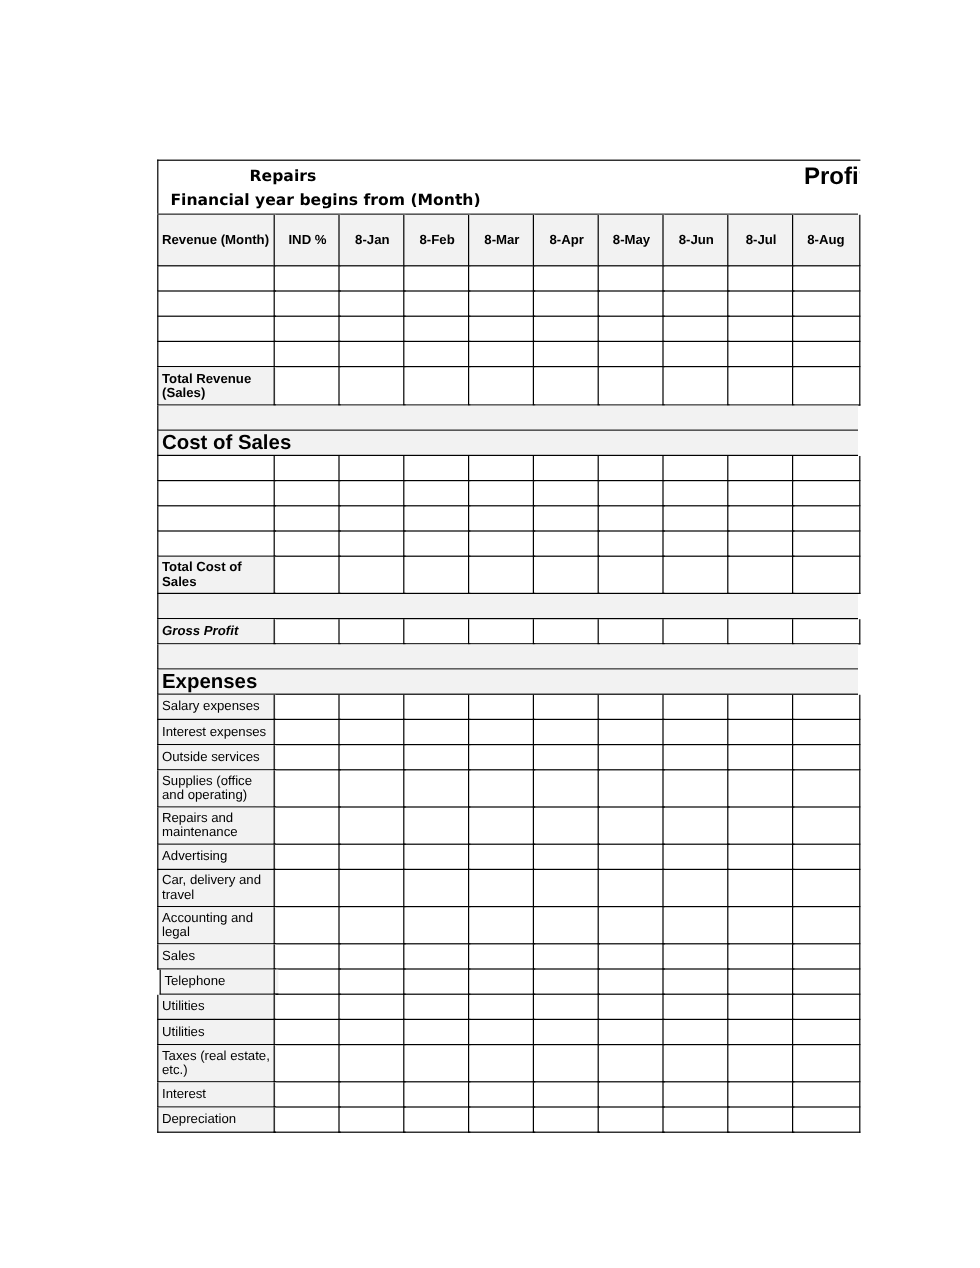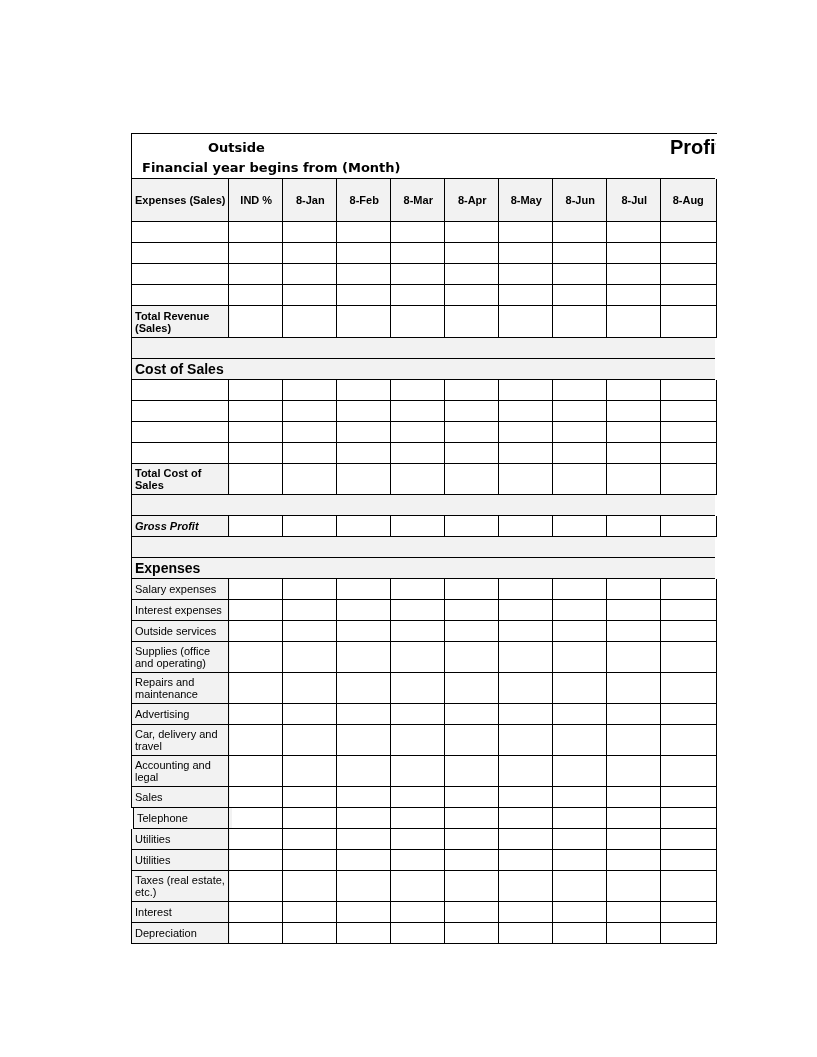--- a/index.html
+++ b/index.html
@@ -17,34 +17,34 @@
   .row { position: absolute; left: 0; width: 584px; box-sizing: border-box; }
   .cell { position: absolute; top: 0; bottom: 0; box-sizing: border-box;
           border-left: 1.5px solid #000; border-bottom: 1.5px solid #000; }
   .cell.last { border-right: 1.5px solid #000; }
   .label { background: #f2f2f2; font-size: 11px; padding: 0 3px; display: flex; align-items: center; line-height: 12px; }
   .label.bold { font-weight: bold; }
   .hdr { background: #f2f2f2; font-weight: bold; font-size: 11px; display: flex; align-items: center; justify-content: center; }
   .hdr.first { justify-content: flex-start; padding-left: 3px; }
   .sep { position: absolute; left: 0; top: 0; bottom: 0; width: 584px; background: #f2f2f2; box-sizing: border-box;
          border-left: 1.5px solid #000; border-bottom: 1.5px solid #000; }
-  .sec { font-weight: bold; font-size: 14px; display: flex; align-items: center; padding-left: 3px; }
+  .sec { font-weight: bold; font-size: 17px; display: flex; align-items: center; padding-left: 3px; }
 </style>
 </head>
 <body>
 
 <div id="sheet">
   <div class="title-box">
-    <span class="company">Outside</span>
+    <span class="company">Repairs</span>
     <span class="fy">Financial year begins from (Month)</span>
     <span class="profit">Profit</span>
   </div>
   <div id="rows">
       <div class="row" style="top: 45px; height: 44px; border-top: 1.5px solid rgb(0, 0, 0);">
-        <div class="cell hdr first" style="left: 0px; width: 98.5px;">Expenses (Sales)</div>
+        <div class="cell hdr first" style="left: 0px; width: 98.5px;">Revenue (Month)</div>
         <div class="cell hdr" style="left: 97px; width: 55.5px;">IND %</div>
         <div class="cell hdr" style="left: 151px; width: 55.5px;">8-Jan</div>
         <div class="cell hdr" style="left: 205px; width: 55.5px;">8-Feb</div>
         <div class="cell hdr" style="left: 259px; width: 55.5px;">8-Mar</div>
         <div class="cell hdr" style="left: 313px; width: 55.5px;">8-Apr</div>
         <div class="cell hdr" style="left: 367px; width: 55.5px;">8-May</div>
         <div class="cell hdr" style="left: 421px; width: 55.5px;">8-Jun</div>
         <div class="cell hdr" style="left: 475px; width: 55.5px;">8-Jul</div>
         <div class="cell hdr last" style="left: 529px; width: 56.5px;">8-Aug</div>
       </div>

